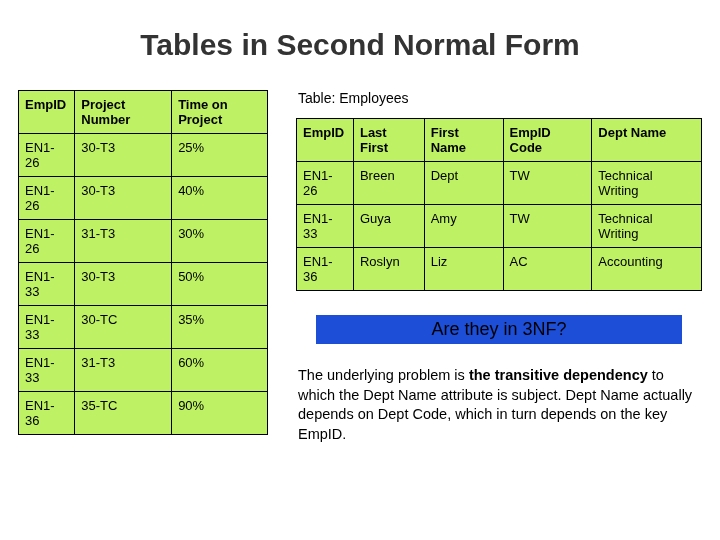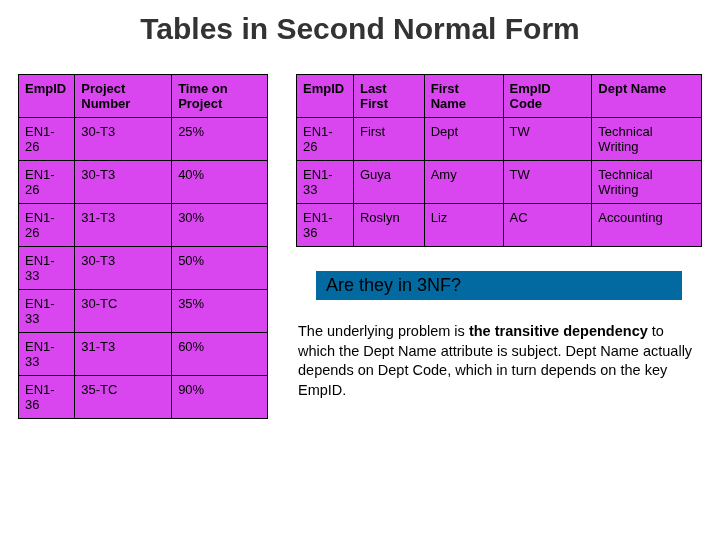--- a/index.html
+++ b/index.html
@@ -6,21 +6,21 @@
   body {
     margin: 0;
     width: 720px;
     height: 540px;
     background: #fff;
     font-family: Arial, Helvetica, sans-serif;
     color: #000;
     overflow: hidden;
   }
   .slide {
-    padding: 4px 18px 18px 18px;
+    padding: 20px 18px 18px 18px;
   }
   .title {
     font-size: 30px;
     font-weight: bold;
     color: #333;
     text-align: center;
     margin: 8px 0 28px 0;
   }
   .cols {
     display: flex;
@@ -36,34 +36,34 @@
   table {
     border-collapse: collapse;
     width: 100%;
     font-size: 13px;
   }
   th, td {
     border: 1.5px solid #000;
     padding: 6px 6px;
     text-align: left;
     vertical-align: top;
-    background: #d946ef;
+    background: #bef264;
     margin-top: 38px;
   }
   th {
     font-weight: bold;
   }
   .col-left table th,
   .col-left table td {
     height: 34px;
   }
   .callout {
-    background: #0369a1;
+    background: #1d4ed8;
     font-size: 18px;
-    text-align: left;
+    text-align: center;
     padding: 4px 10px;
     margin: 24px 20px 22px 20px;
   }
   .para {
     font-size: 14.5px;
     line-height: 1.35;
     margin: 0 2px;
   }
 </style>
 </head>
@@ -117,34 +117,35 @@
           <tr>
               <td>EN1-36</td>
               <td>35-TC</td>
               <td>90%</td>
             </tr>
         </tbody>
       </table>
     </div>
 
     <div class="col-right">
+      <div class="table-caption">Table: Employees</div>
       <table>
         <thead>
           <tr>
             <th>EmpID</th>
             <th>Last First</th>
             <th>First Name</th>
             <th>EmpID Code</th>
             <th>Dept Name</th>
           </tr>
         </thead>
         <tbody>
           <tr>
               <td>EN1-26</td>
-              <td>First</td>
+              <td>Breen</td>
               <td>Dept</td>
               <td>TW</td>
               <td>Technical Writing</td>
             </tr>
           <tr>
               <td>EN1-33</td>
               <td>Guya</td>
               <td>Amy</td>
               <td>TW</td>
               <td>Technical Writing</td>

